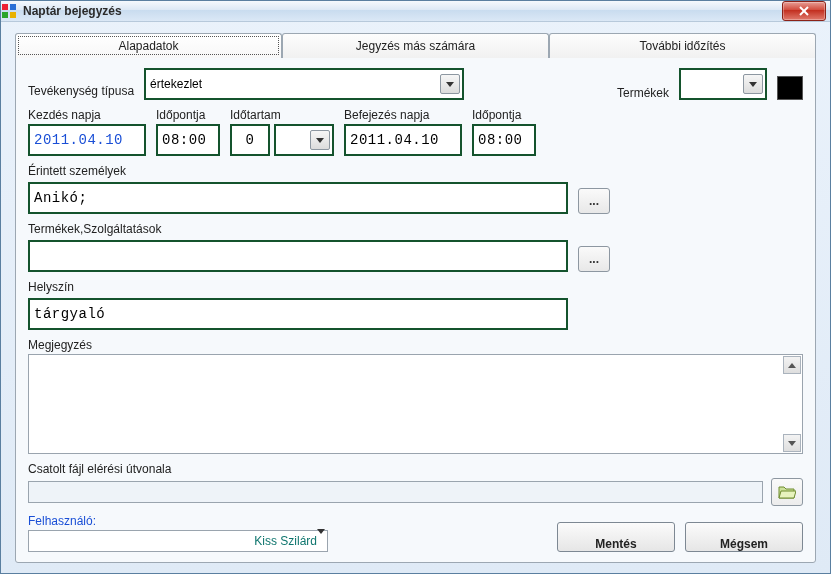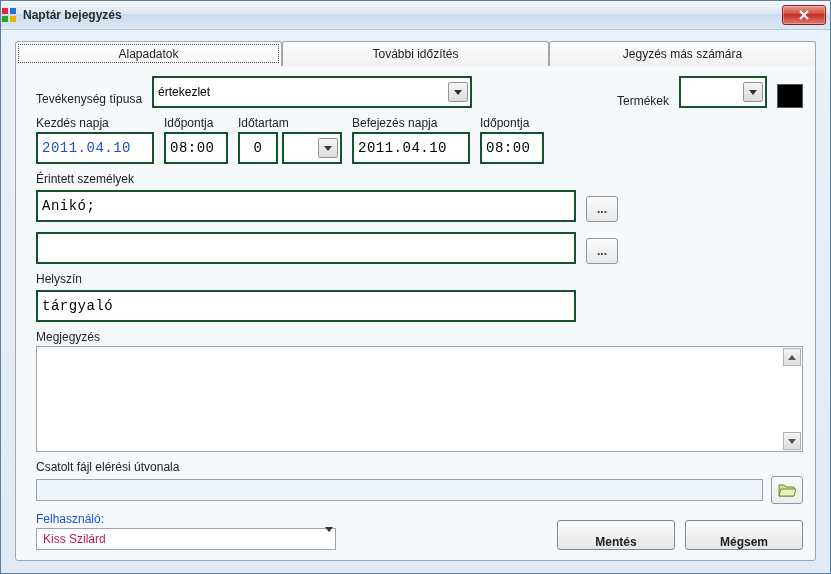--- a/index.html
+++ b/index.html
@@ -74,21 +74,21 @@
     background: linear-gradient(#ffffff, #f7f7f7);
     outline: 1px dotted #555;
     outline-offset: -4px;
     z-index: 2;
   }
   .panel {
     border: 1px solid #9ca7b2;
     background: #f6f9fc;
     border-radius: 0 0 3px 3px;
     flex: 1;
-    padding: 10px 12px 10px 20px;
+    padding: 10px 12px 10px 12px;
     display: flex;
     flex-direction: column;
   }
   .row {
     display: flex;
     align-items: flex-end;
     gap: 10px;
     margin-bottom: 8px;
   }
   .field {
@@ -208,27 +208,27 @@
   .footer {
     display: flex;
     align-items: flex-end;
     justify-content: space-between;
   }
   .user-field label { color: #1a4fd6; }
   .user-select {
     width: 300px;
     display: flex;
     align-items: center;
-    justify-content: space-between;
+    justify-content: flex-end;
     border: 1px solid #9aa4ae;
     background: #fff;
     height: 22px;
     padding: 0 2px 0 6px;
     box-sizing: border-box;
-    color: #be185d;
+    color: #0f766e;
   }
   .buttons { display: flex; gap: 10px; }
   .btn {
     min-width: 88px; height: 28px;
     background: linear-gradient(#fbfbfb, #e6e6e6);
     border: 1px solid #7d8893;
     border-radius: 3px;
     display: flex; align-items: flex-end; justify-content: center;
     font-weight: bold;
     color: #222;
@@ -267,24 +267,24 @@
     </div>
   </div>
 
   <div class="content">
 
     <div class="tabs">
       <div class="tab active">
         <span>Alapadatok</span>
       </div>
       <div class="tab">
+        <span>Jegyzés más számára</span>
+      </div>
+      <div class="tab">
         <span>További időzítés</span>
-      </div>
-      <div class="tab">
-        <span>Jegyzés más számára</span>
       </div>
     </div>
 
     <div class="panel">
 
       <div class="row">
         <div class="field">
           <label>Tevékenység típusa</label>
         </div>
         <div class="select wide">
@@ -338,20 +338,21 @@
       </div>
 
       <label class="block-label">Érintett személyek</label>
       <div class="row" style="margin-top:2px;">
         <input class="mono-input" style="width: 540px;" value="Anikó;">
         <div class="mini-btn">
           <span>...</span>
         </div>
       </div>
 
+      <label class="block-label">Termékek,Szolgáltatások</label>
       <div class="row" style="margin-top:2px;">
         <input class="mono-input" style="width: 540px;" value="">
         <div class="mini-btn">
           <span>...</span>
         </div>
       </div>
 
       <label class="block-label">Helyszín</label>
       <div class="row" style="margin-top:2px;">
         <input class="mono-input" style="width: 540px;" value="tárgyaló">

